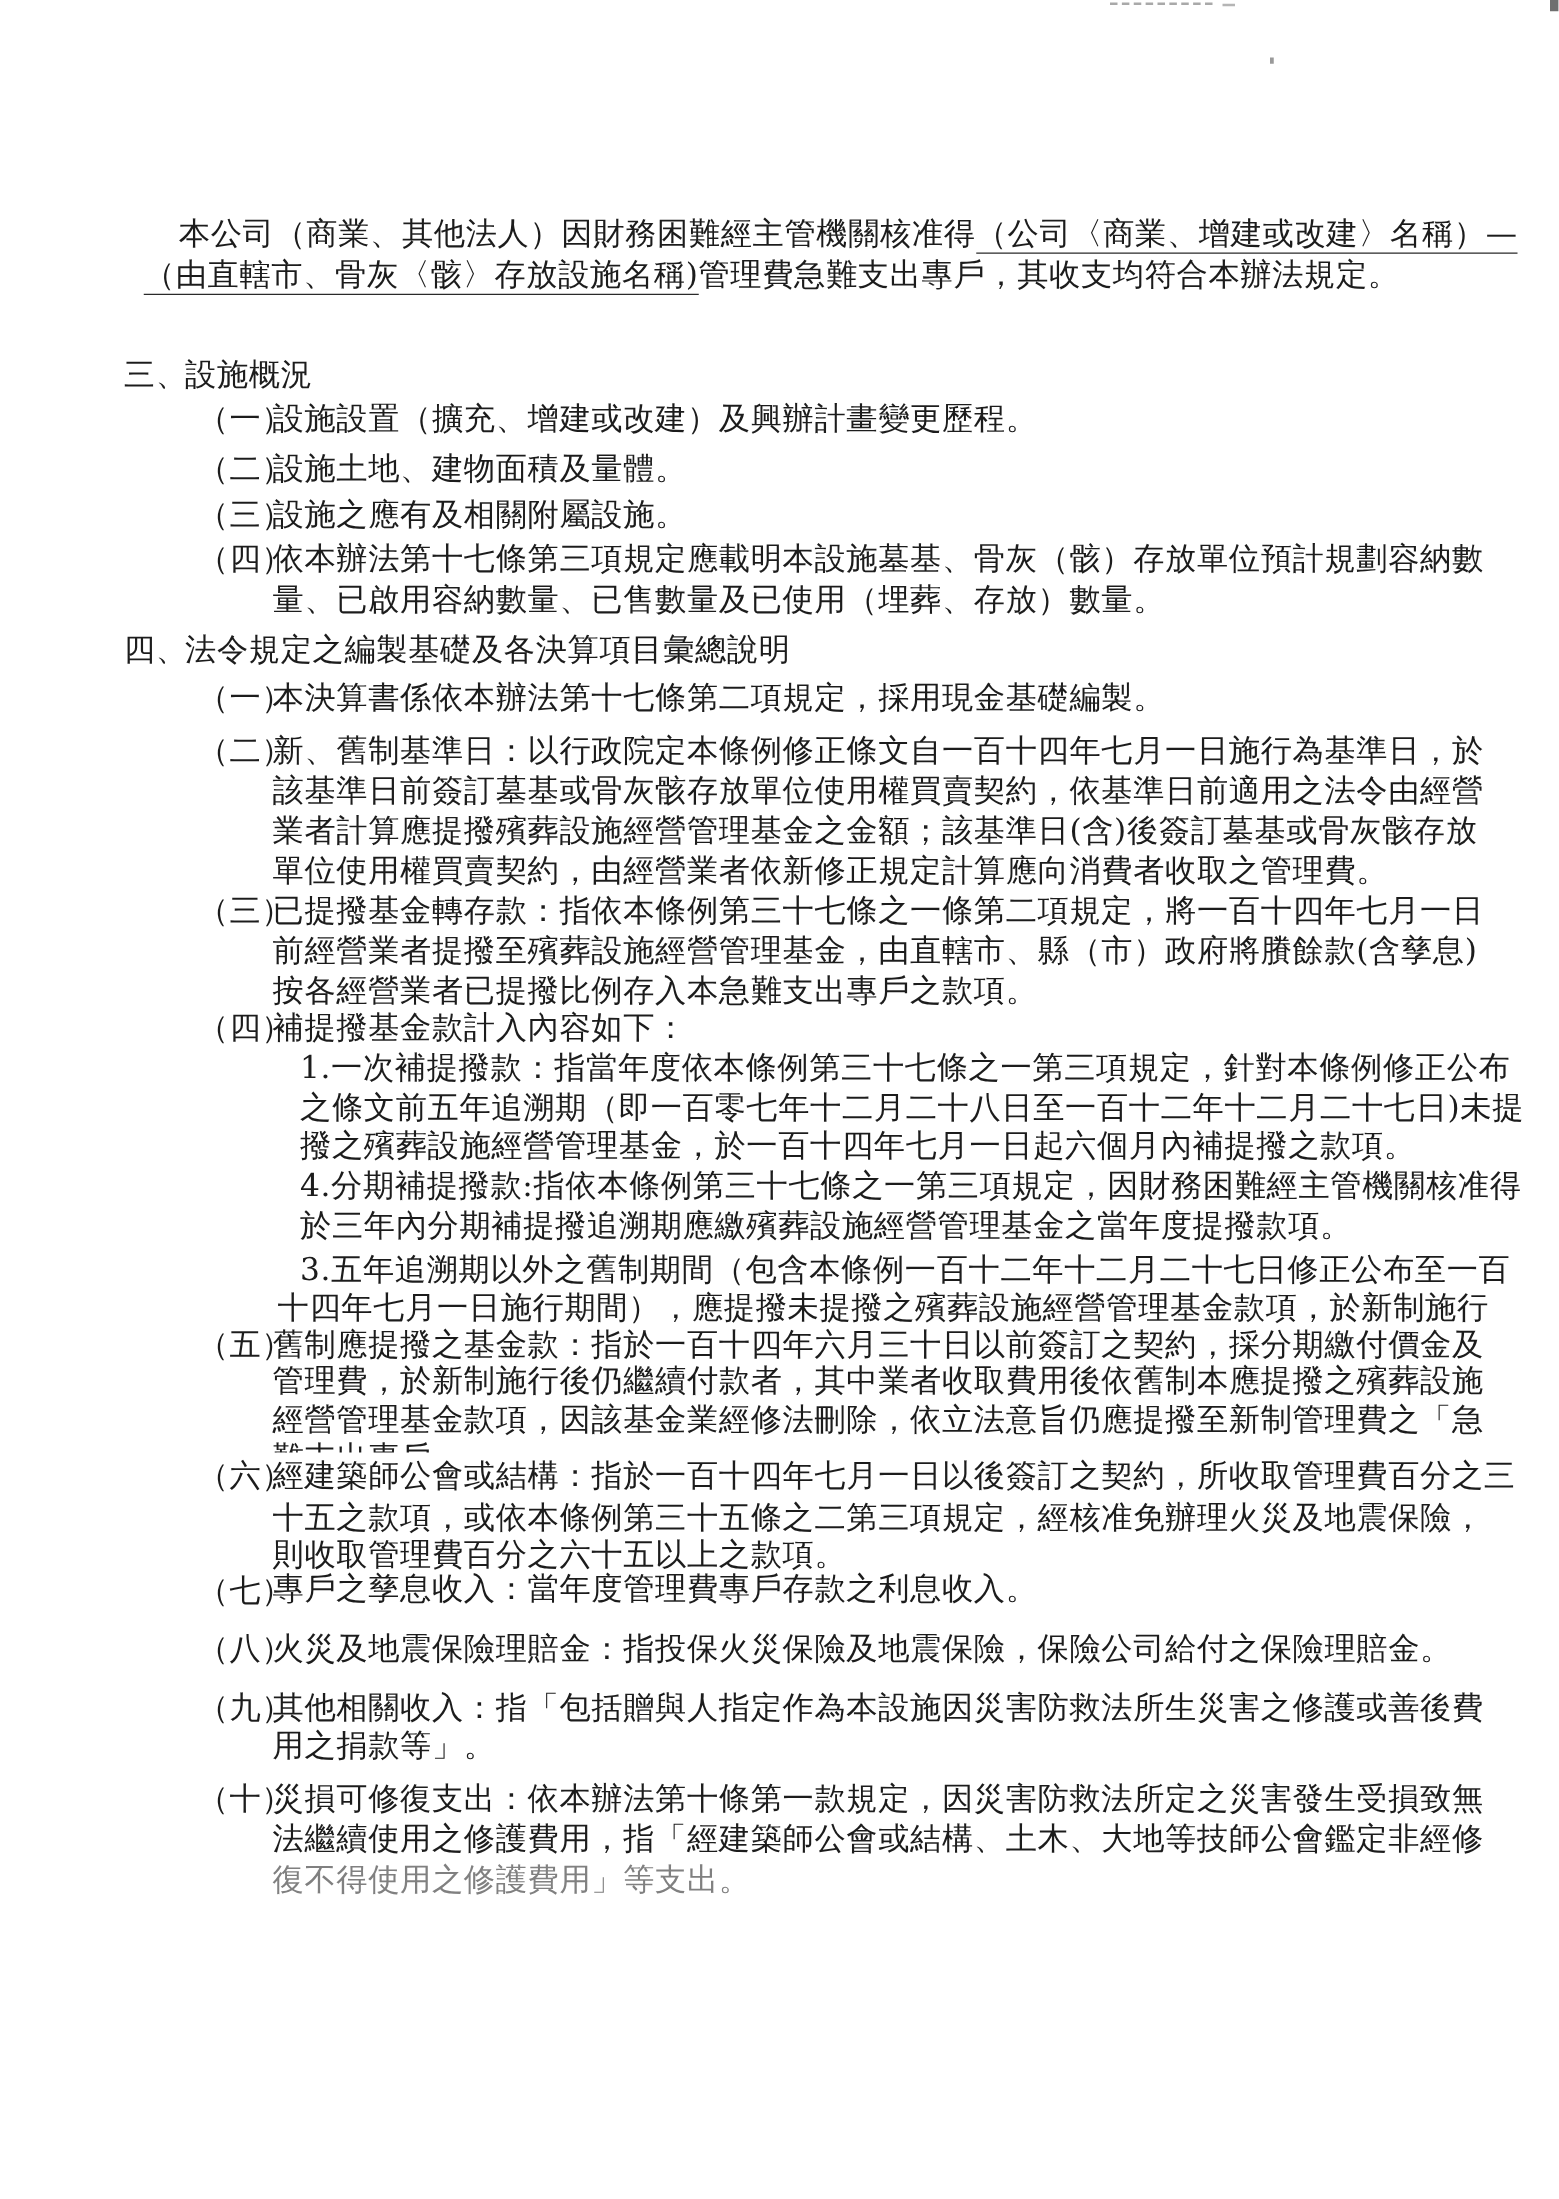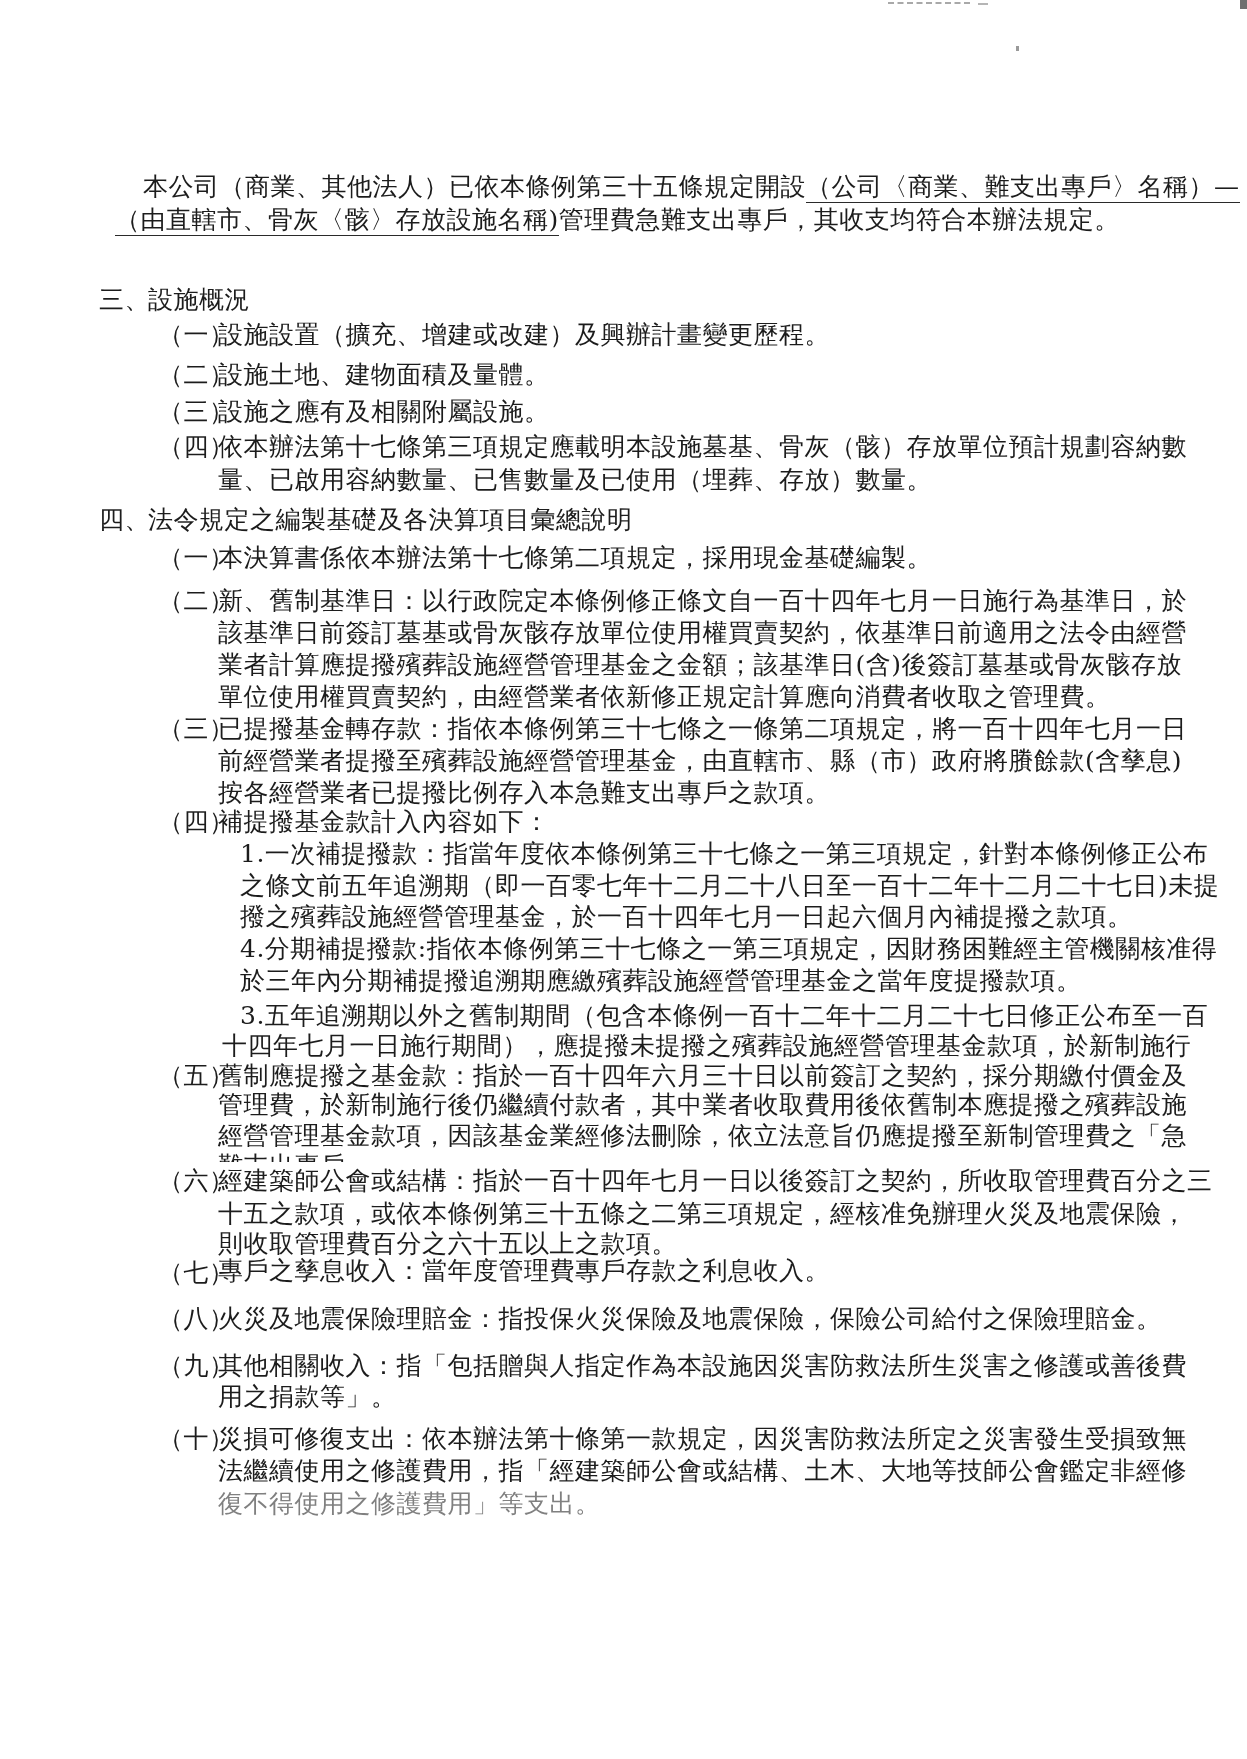--- a/index.html
+++ b/index.html
@@ -49,21 +49,21 @@
 </style>
 </head>
 <body>
 
 <div class="page" style="width: 1247px; height: 1759px; background: rgb(255, 255, 255); color: rgb(28, 28, 28);">
     <div class="artifact" style="left: 888px; top: 2px; width: 82px; height: 0px; border-top: 2px dashed rgb(169, 169, 169);"></div>
     <div class="artifact" style="left: 978px; top: 3px; width: 10px; height: 2px; background: rgb(181, 181, 181);"></div>
     <div class="artifact" style="left: 1016px; top: 46px; width: 3px; height: 5px; background: rgb(154, 154, 154);"></div>
     <div class="artifact" style="left: 1240px; top: 0px; width: 7px; height: 9px; background: rgb(111, 111, 111);"></div>
     <div class="line" style="top: 172px;">
-      <span class="txt" style="left: 143px;"><span>本公司（商業、其他法人）已依本條例第三十五條規定開設</span><span class="un" style="border-bottom-color: rgb(42, 42, 42);">（公司〈商業、難支出專戶〉名稱）—</span></span>
+      <span class="txt" style="left: 143px;"><span>本公司（商業、其他法人）因財務困難經主管機關核准得</span><span class="un" style="border-bottom-color: rgb(42, 42, 42);">（公司〈商業、增建或改建〉名稱）—</span></span>
     </div>
     <div class="line" style="top: 205px;">
       <span class="txt" style="left: 115px;"><span class="un" style="border-bottom-color: rgb(42, 42, 42);">（由直轄市、骨灰〈骸〉存放設施名稱)</span><span>管理費急難支出專戶，其收支均符合本辦法規定。</span></span>
     </div>
     <div class="line" style="top: 285px;">
       <span class="lbl" style="left: 99px;">三、</span>
       <span class="txt" style="left: 148px;"><span>設施概況</span></span>
     </div>
     <div class="line" style="top: 320px;">
       <span class="lbl" style="left: 158px;">（一）</span>

